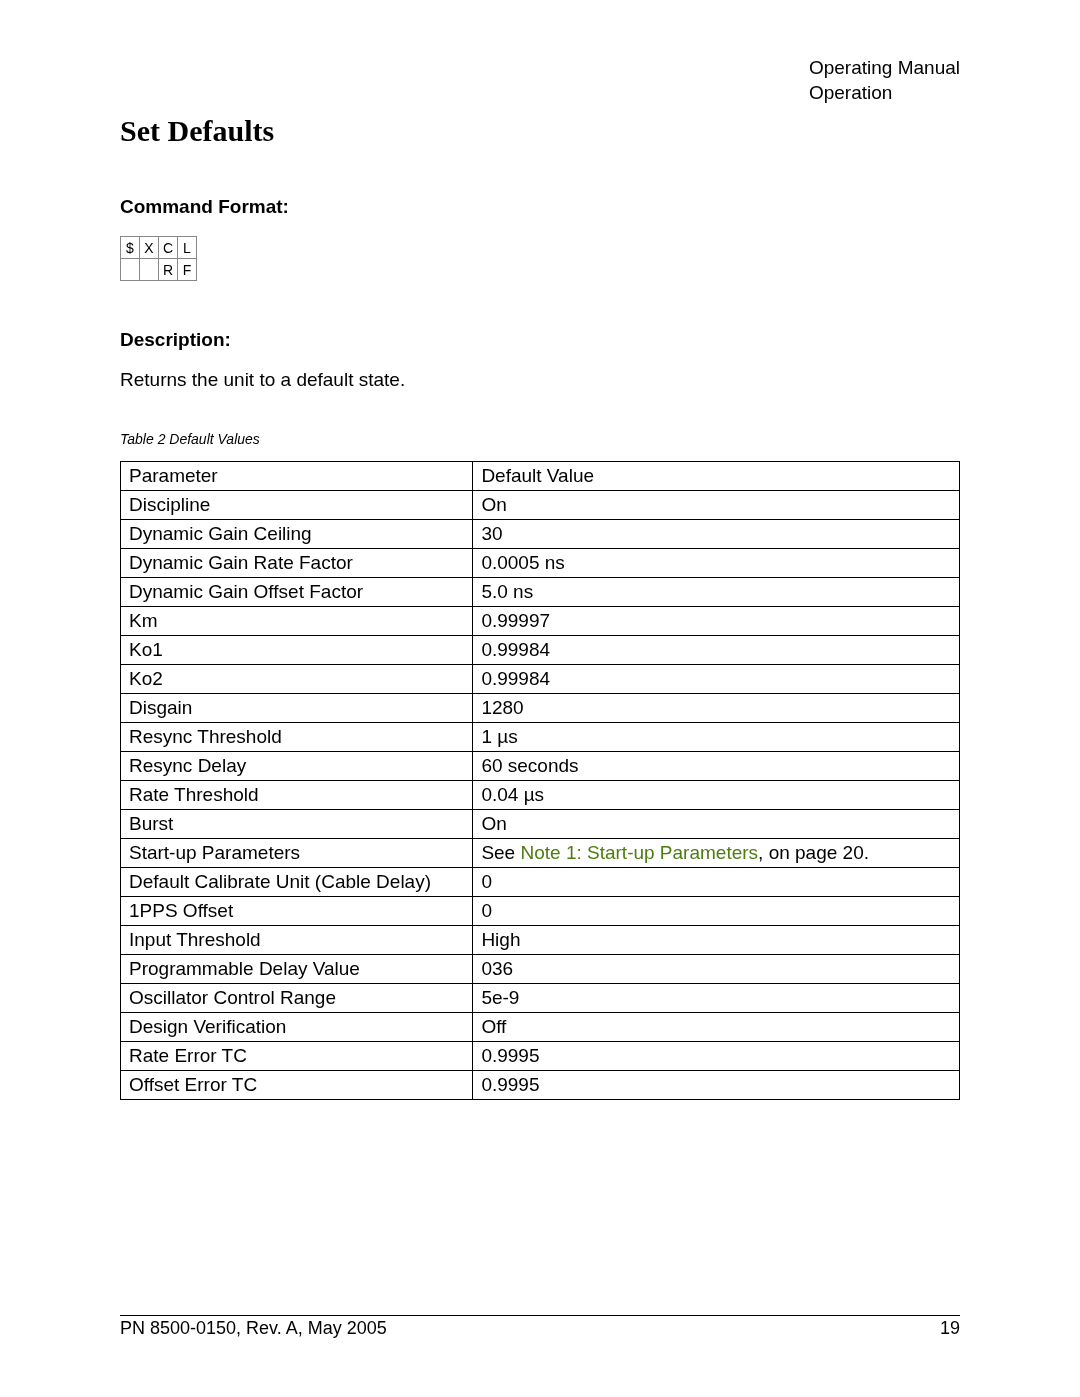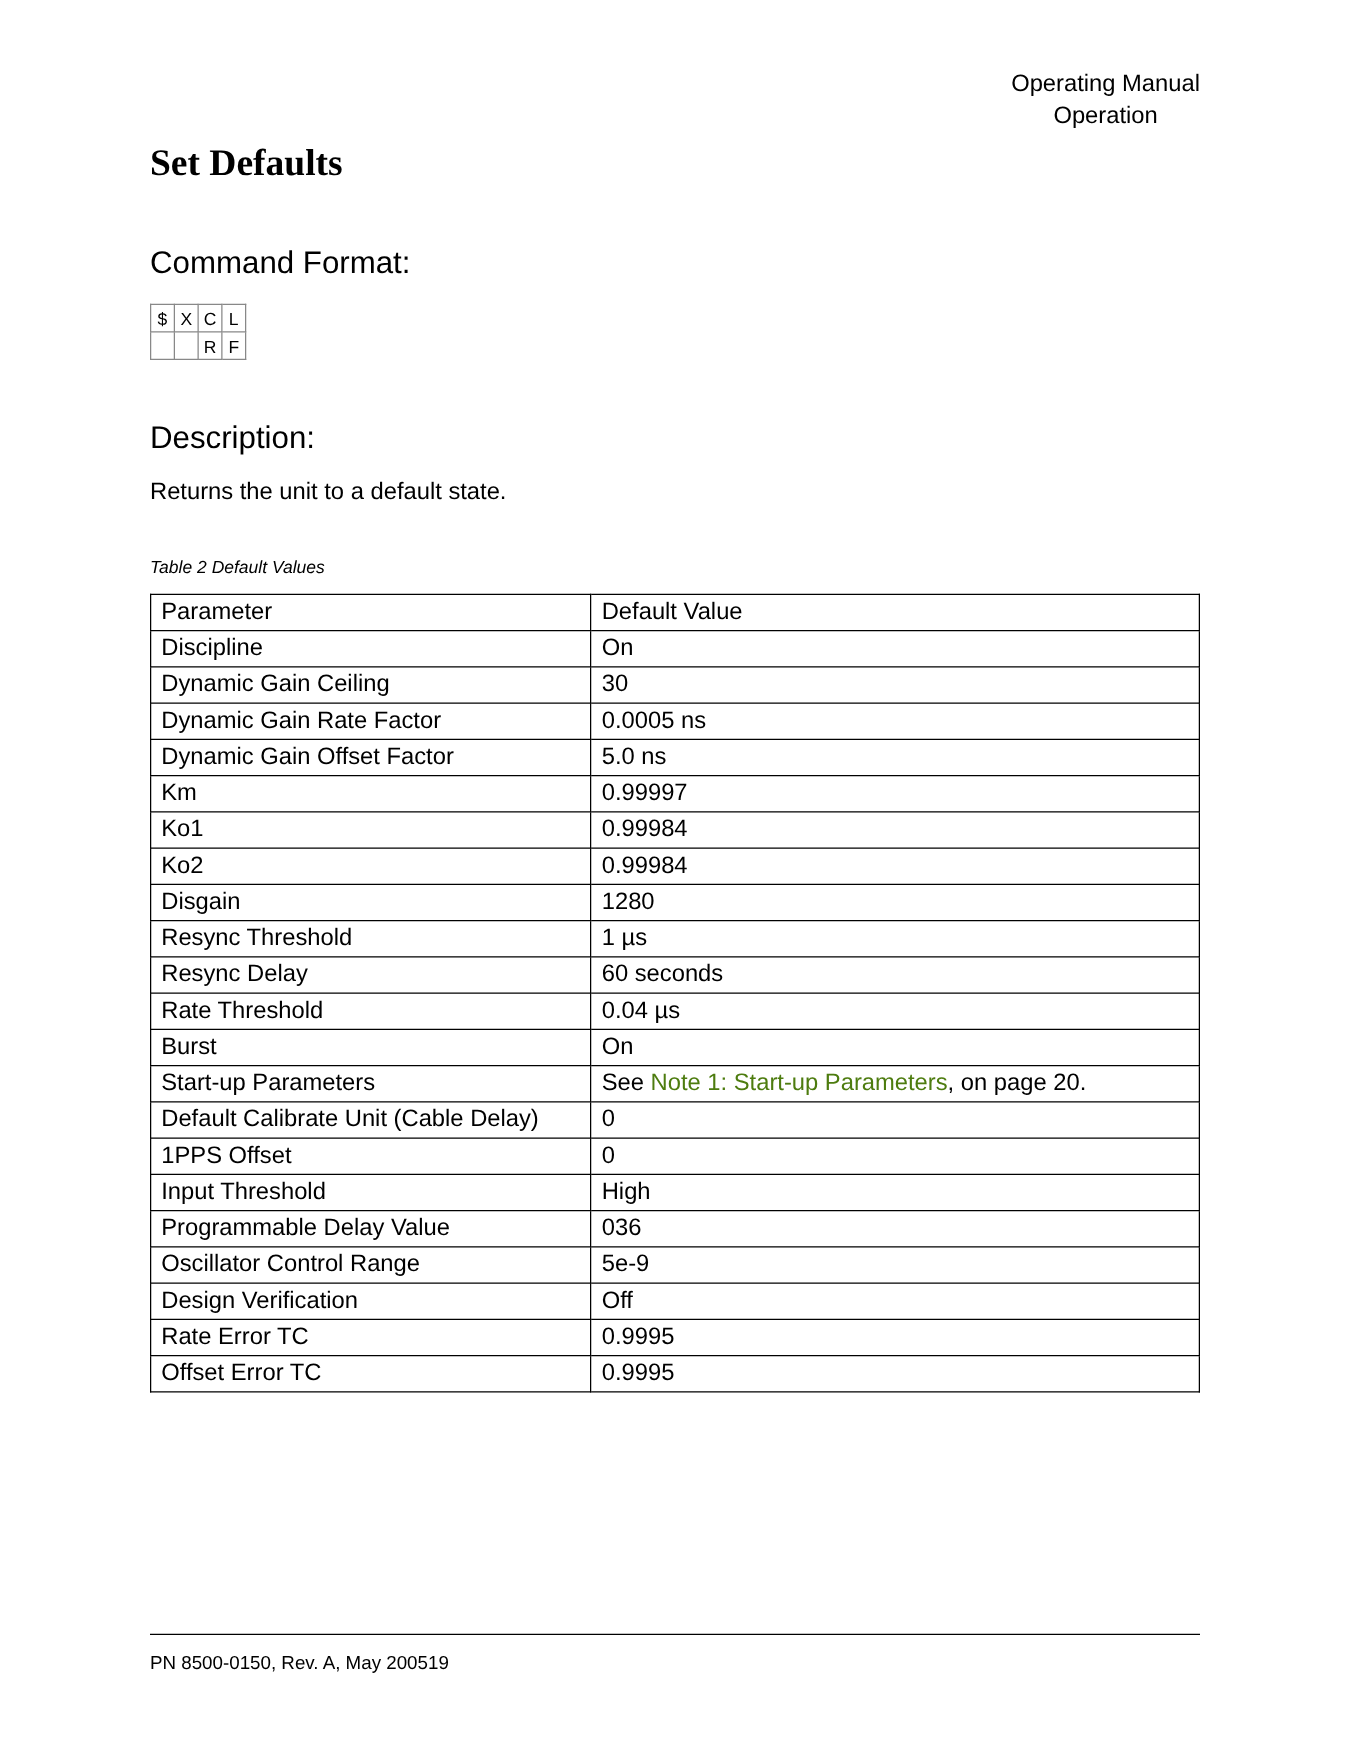--- a/index.html
+++ b/index.html
@@ -9,34 +9,34 @@
     color: #000;
     width: 1080px;
     height: 1397px;
     position: relative;
     padding: 56px 120px 0 120px;
   }
   .header-right {
     position: absolute;
     top: 56px;
     right: 120px;
-    text-align: center;
+    text-align: left;
     font-size: 19px;
     line-height: 1.3;
   }
   h1.title {
     font-family: "Times New Roman", Times, serif;
     font-weight: bold;
     font-size: 30px;
     margin-top: 58px;
     margin-bottom: 22px;
   }
   .label {
-    font-weight: normal;
-    font-size: 25px;
+    font-weight: bold;
+    font-size: 19px;
     margin-bottom: 18px;
     margin-top: 48px;
   }
   .cmdbox {
     border-collapse: collapse;
     margin-bottom: 30px;
   }
   .cmdbox td {
     border: 1px solid #888;
     width: 19px;
@@ -68,24 +68,24 @@
     height: 27px;
   }
   table.data td:first-child { width: 42%; }
   .link { color: #4d7c0f; }
   .footer {
     position: absolute;
     bottom: 58px;
     left: 120px;
     right: 120px;
     border-top: 1px solid #000;
-    padding-top: 14px;
-    font-size: 15px;
+    padding-top: 2px;
+    font-size: 18px;
     display: flex;
-    justify-content: flex-start;
+    justify-content: space-between;
   }
 </style>
 </head>
 <body>
 
 <div class="header-right">
   <div>Operating Manual</div>
   <div>Operation</div>
 </div>
 

